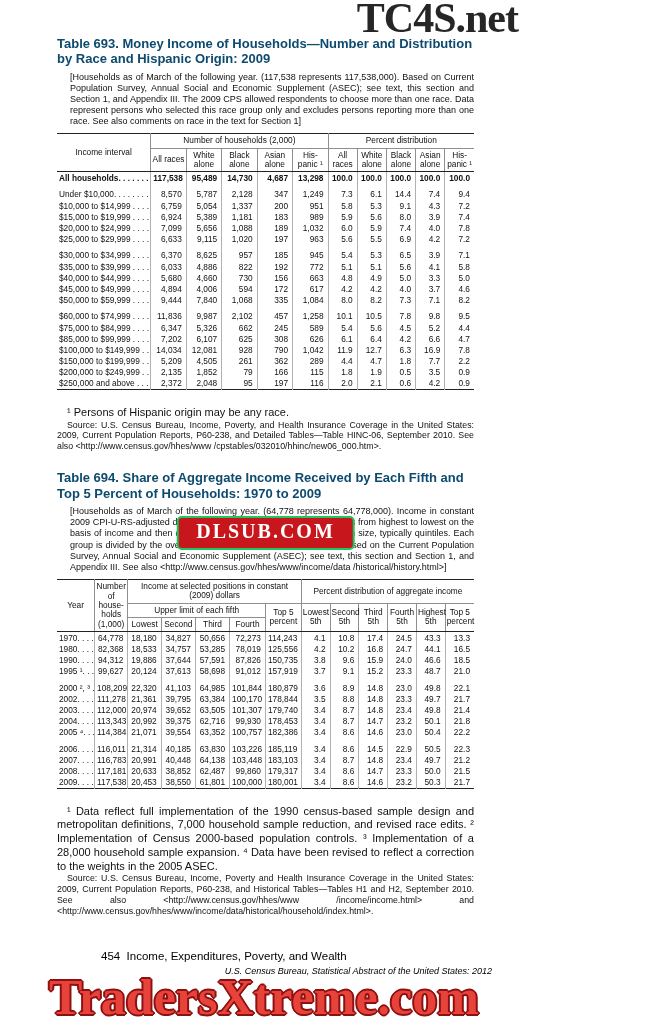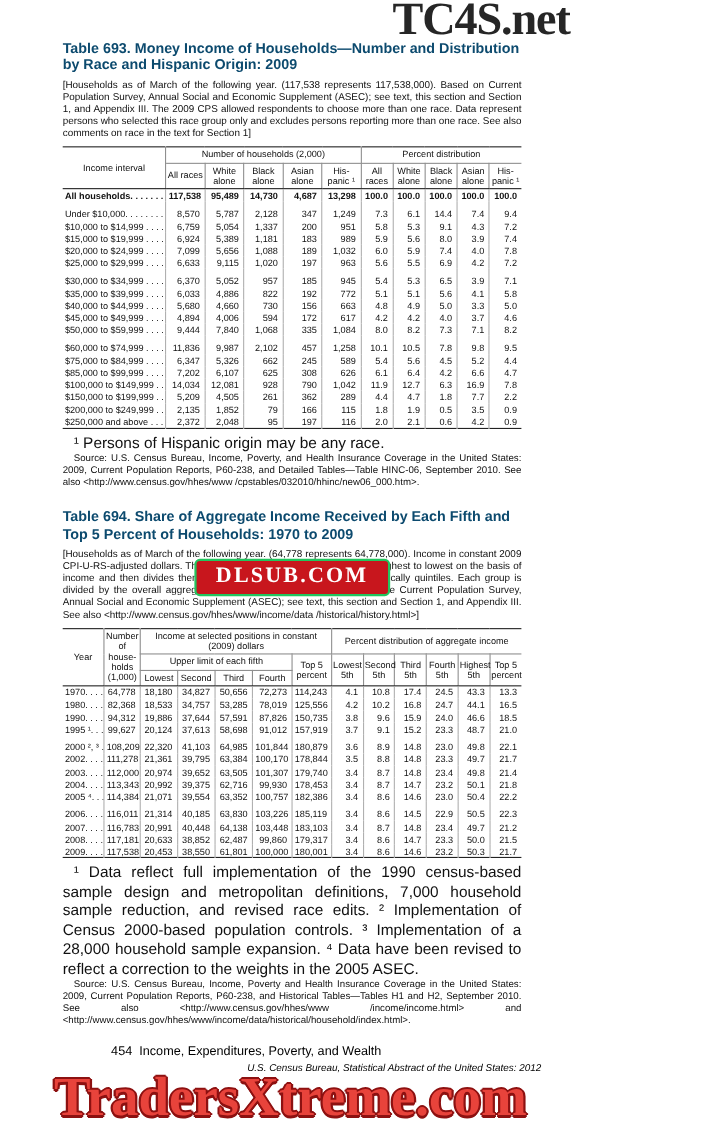--- a/index.html
+++ b/index.html
@@ -28,22 +28,22 @@
     position: absolute; left: 0; right: 0; bottom: -2px; text-align: center;
     font-family: "Liberation Serif", serif; font-weight: 700; font-size: 50px;
     color: #e8433b; letter-spacing: 0;
     text-shadow: -2px 0 #8d1111, 2px 0 #8d1111, 0 -2px #8d1111, 0 2px #8d1111,
                  -1px -1px #8d1111, 1px 1px #8d1111, -1px 1px #8d1111, 1px -1px #8d1111;
     white-space: nowrap;
   }
 
   
   h2.tbl-title { font-size: 13px; line-height: 1.18; font-weight: 700; color: #0c4a6e; margin: 0 0 5px 0; }
-  .headnote { font-size: 9px; line-height: 1.24; text-align: justify; margin: 0 0 6px 0; }
-  .footnote { font-size: 14px; line-height: 1.25; margin-top: 4px; text-indent: 10px; }
+  .headnote { font-size: 9px; line-height: 1.24; text-align: justify; margin: 0 0 6px 13px; }
+  .footnote { font-size: 11px; line-height: 1.25; margin-top: 16px; text-indent: 10px; }
   .source   { font-size: 8.8px; line-height: 1.25; text-align: justify; text-indent: 10px; }
 
   
   table {
     width: 100%; border-collapse: collapse; table-layout: fixed;
     font-size: 8.3px; border-top: 1.5px solid #222; border-bottom: 1.5px solid #222;
   }
   thead th {
     font-weight: 400; text-align: center; vertical-align: middle;
     border: 1px solid #8f8f8f; border-top: none;
@@ -186,21 +186,21 @@
             <td>963</td>
             <td>5.6</td>
             <td>5.5</td>
             <td>6.9</td>
             <td>4.2</td>
             <td>7.2</td>
           </tr>
           <tr class="group-start">
             <td>$30,000 to $34,999 . . . . . . . . . . . .</td>
             <td>6,370</td>
-            <td>5,052</td>
+            <td>8,625</td>
             <td>957</td>
             <td>185</td>
             <td>945</td>
             <td>5.4</td>
             <td>5.3</td>
             <td>6.5</td>
             <td>3.9</td>
             <td>7.1</td>
           </tr>
           <tr>

